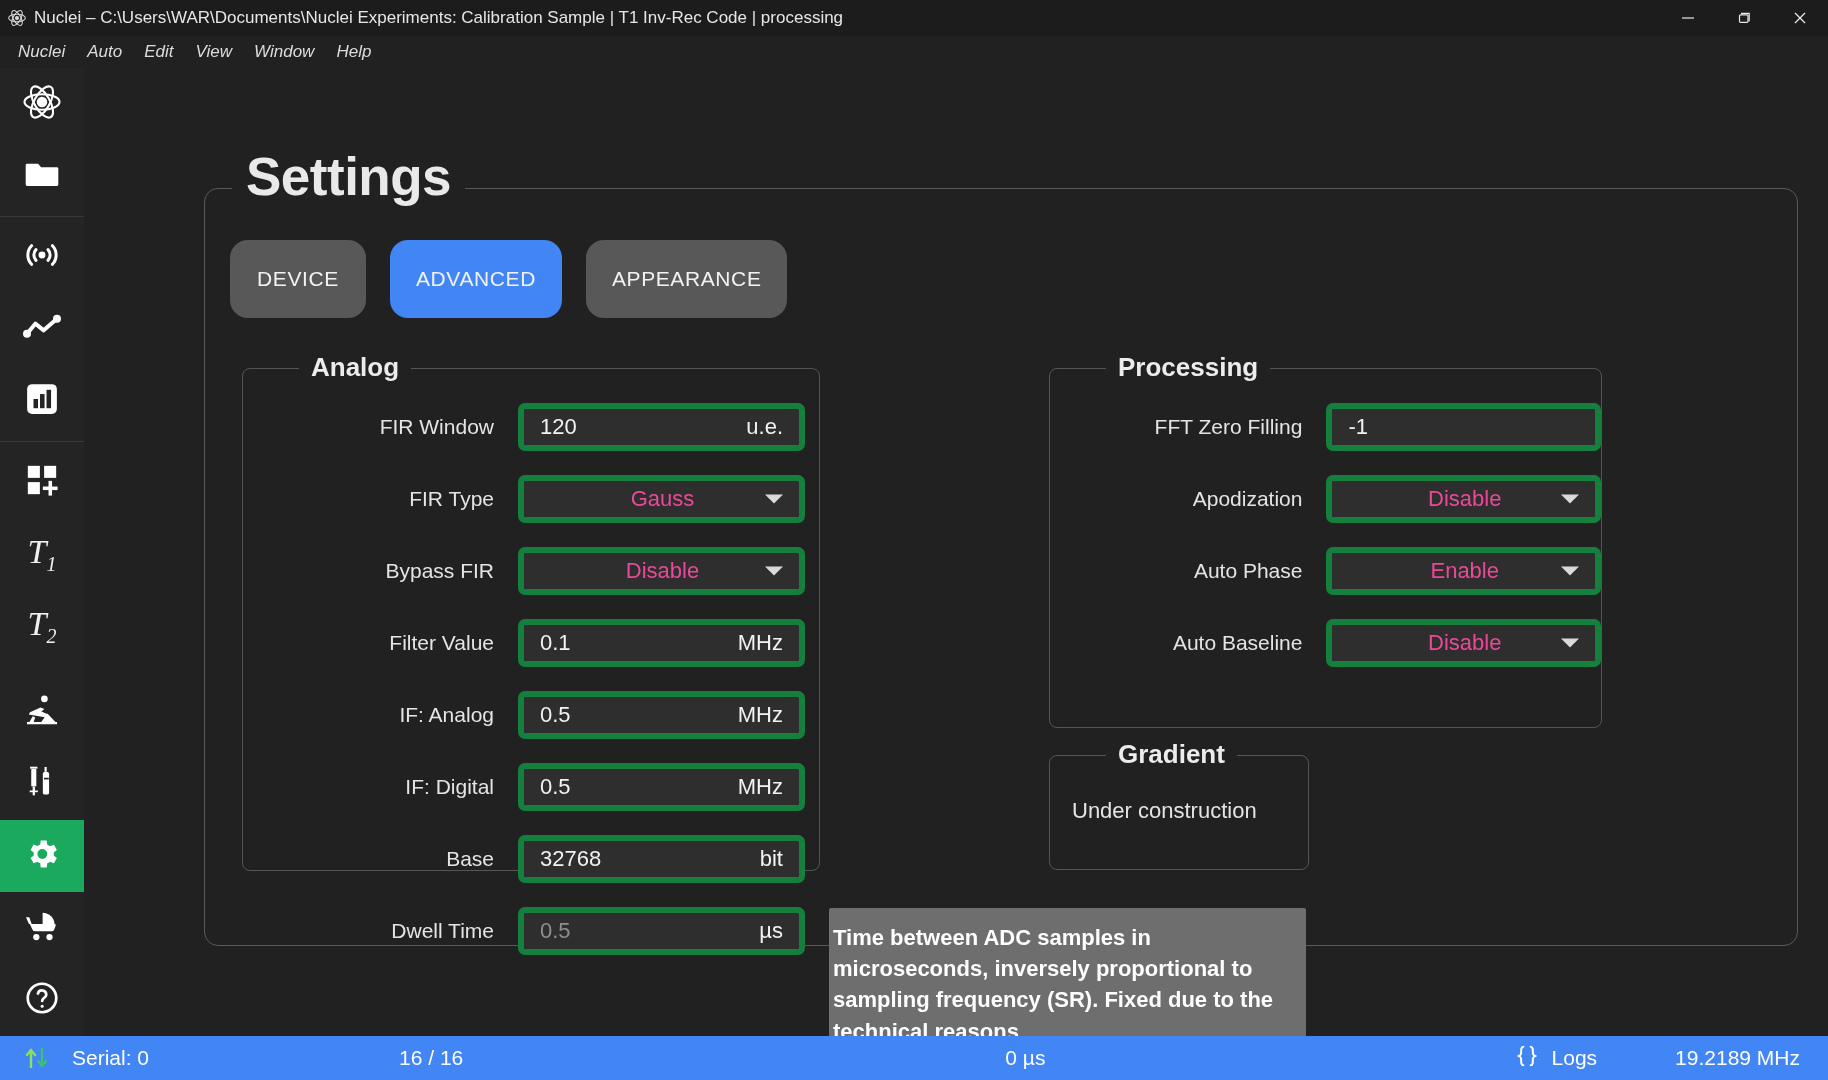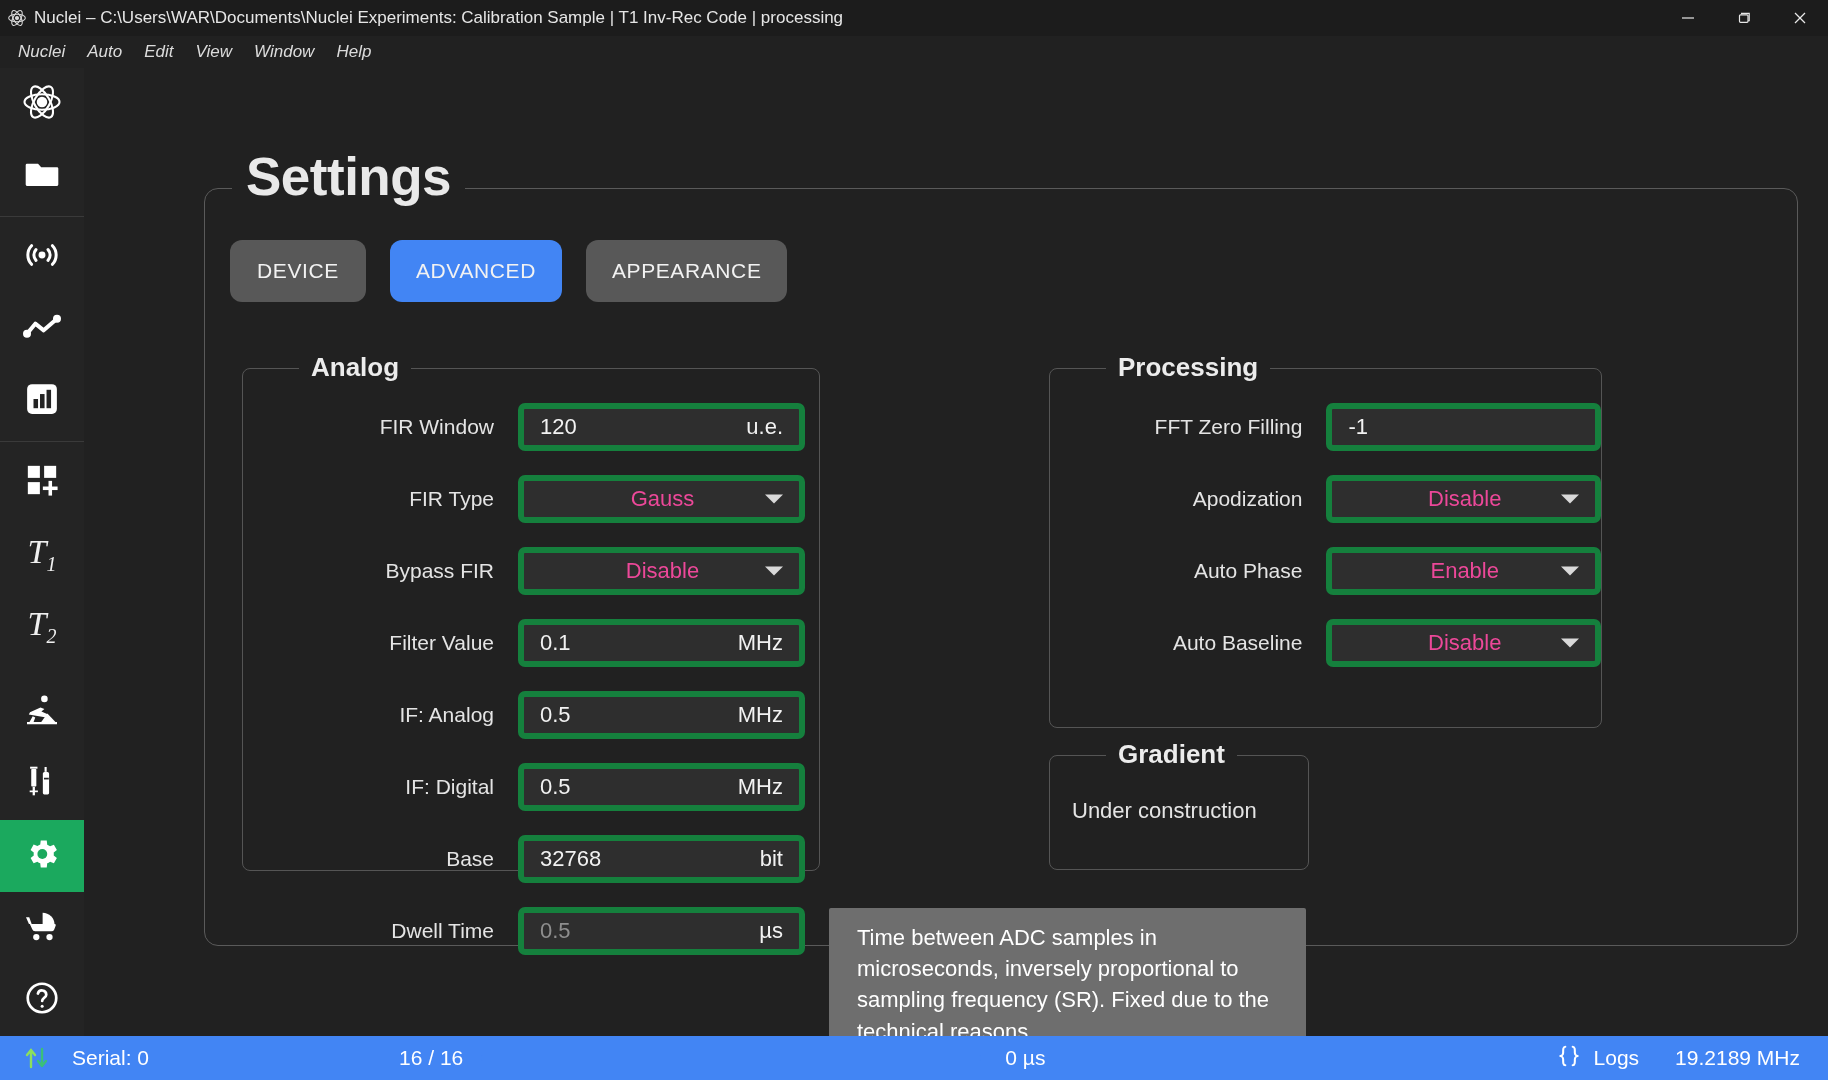--- a/index.html
+++ b/index.html
@@ -60,21 +60,21 @@
   }
 
   .outer-frame {
     position: absolute; left: 120px; top: 120px; right: 30px; bottom: 90px;
     border: 1px solid #5a5a5a; border-radius: 14px;
   }
 
   
   .tabs { position: absolute; left: 146px; top: 172px; display: flex; gap: 24px; z-index: 2; }
   .tab {
-    min-width: 136px; height: 62px; border-radius: 12px; background: #585858;
+    min-width: 136px; height: 78px; border-radius: 18px; background: #585858;
     color: #f2f2f2; font-size: 21px; letter-spacing: 0.6px;
     display: flex; align-items: center; justify-content: center; padding: 0 26px; text-align: center;
   }
   .tab.active { background: #4285f4; }
 
   
   .group {
     position: absolute; border: 1px solid #555; border-radius: 8px;
   }
   .group > .legend {
@@ -107,38 +107,38 @@
     position: absolute; right: 16px; top: 50%; transform: translateY(-50%);
     width: 0; height: 0; border-left: 9px solid transparent; border-right: 9px solid transparent;
     border-top: 9px solid #d9d9d9;
   }
   .gradient-text { font-size: 22px; color: #e4e4e4; padding: 42px 0 0 22px; }
 
   
   .tooltip {
     position: absolute; left: 745px; top: 840px; width: 477px;
     background: #6e6e6e; color: #ffffff; font-size: 22px; line-height: 1.42;
-    padding: 14px 28px; border-radius: 2px;
+    padding: 14px 4px; border-radius: 2px; font-weight: bold;
   }
 
   
   .statusbar {
     height: 44px; flex: 0 0 44px; background: #4285f4; display: flex; align-items: center;
     color: #ffffff; font-size: 21px; padding: 0 22px; gap: 0;
   }
   .sb-arrows { display: flex; align-items: center; gap: 1px; margin-right: 16px; }
   .sb-serial { margin-right: 0; }
   .sb-gap1 { width: 250px; }
   .sb-count { margin-right: 18px; }
   .progress-track { width: 500px; height: 6px; background: #4285f4; border-radius: 3px; }
   .progress-fill { height: 6px; width: 100%; background: #9be36a; border-radius: 3px; }
   .sb-time { margin-left: 24px; }
   .sb-flex { flex: 1; }
   .sb-logs { display: flex; align-items: center; gap: 12px; margin-right: 36px; justify-content: space-between; }
-  .sb-freq { margin-right: 6px; }
+  .sb-freq { margin-right: 6px; margin-left: 42px; }
 </style>
 </head>
 <body>
 
 <div id="app">
 
   <div class="titlebar">
     <div class="tb-icon">
       <svg width="20" height="20" viewBox="0 0 24 24" fill="none" stroke="#d8d8d8" stroke-width="1.3">
         <ellipse cx="12" cy="12" rx="10" ry="4.5"></ellipse>

